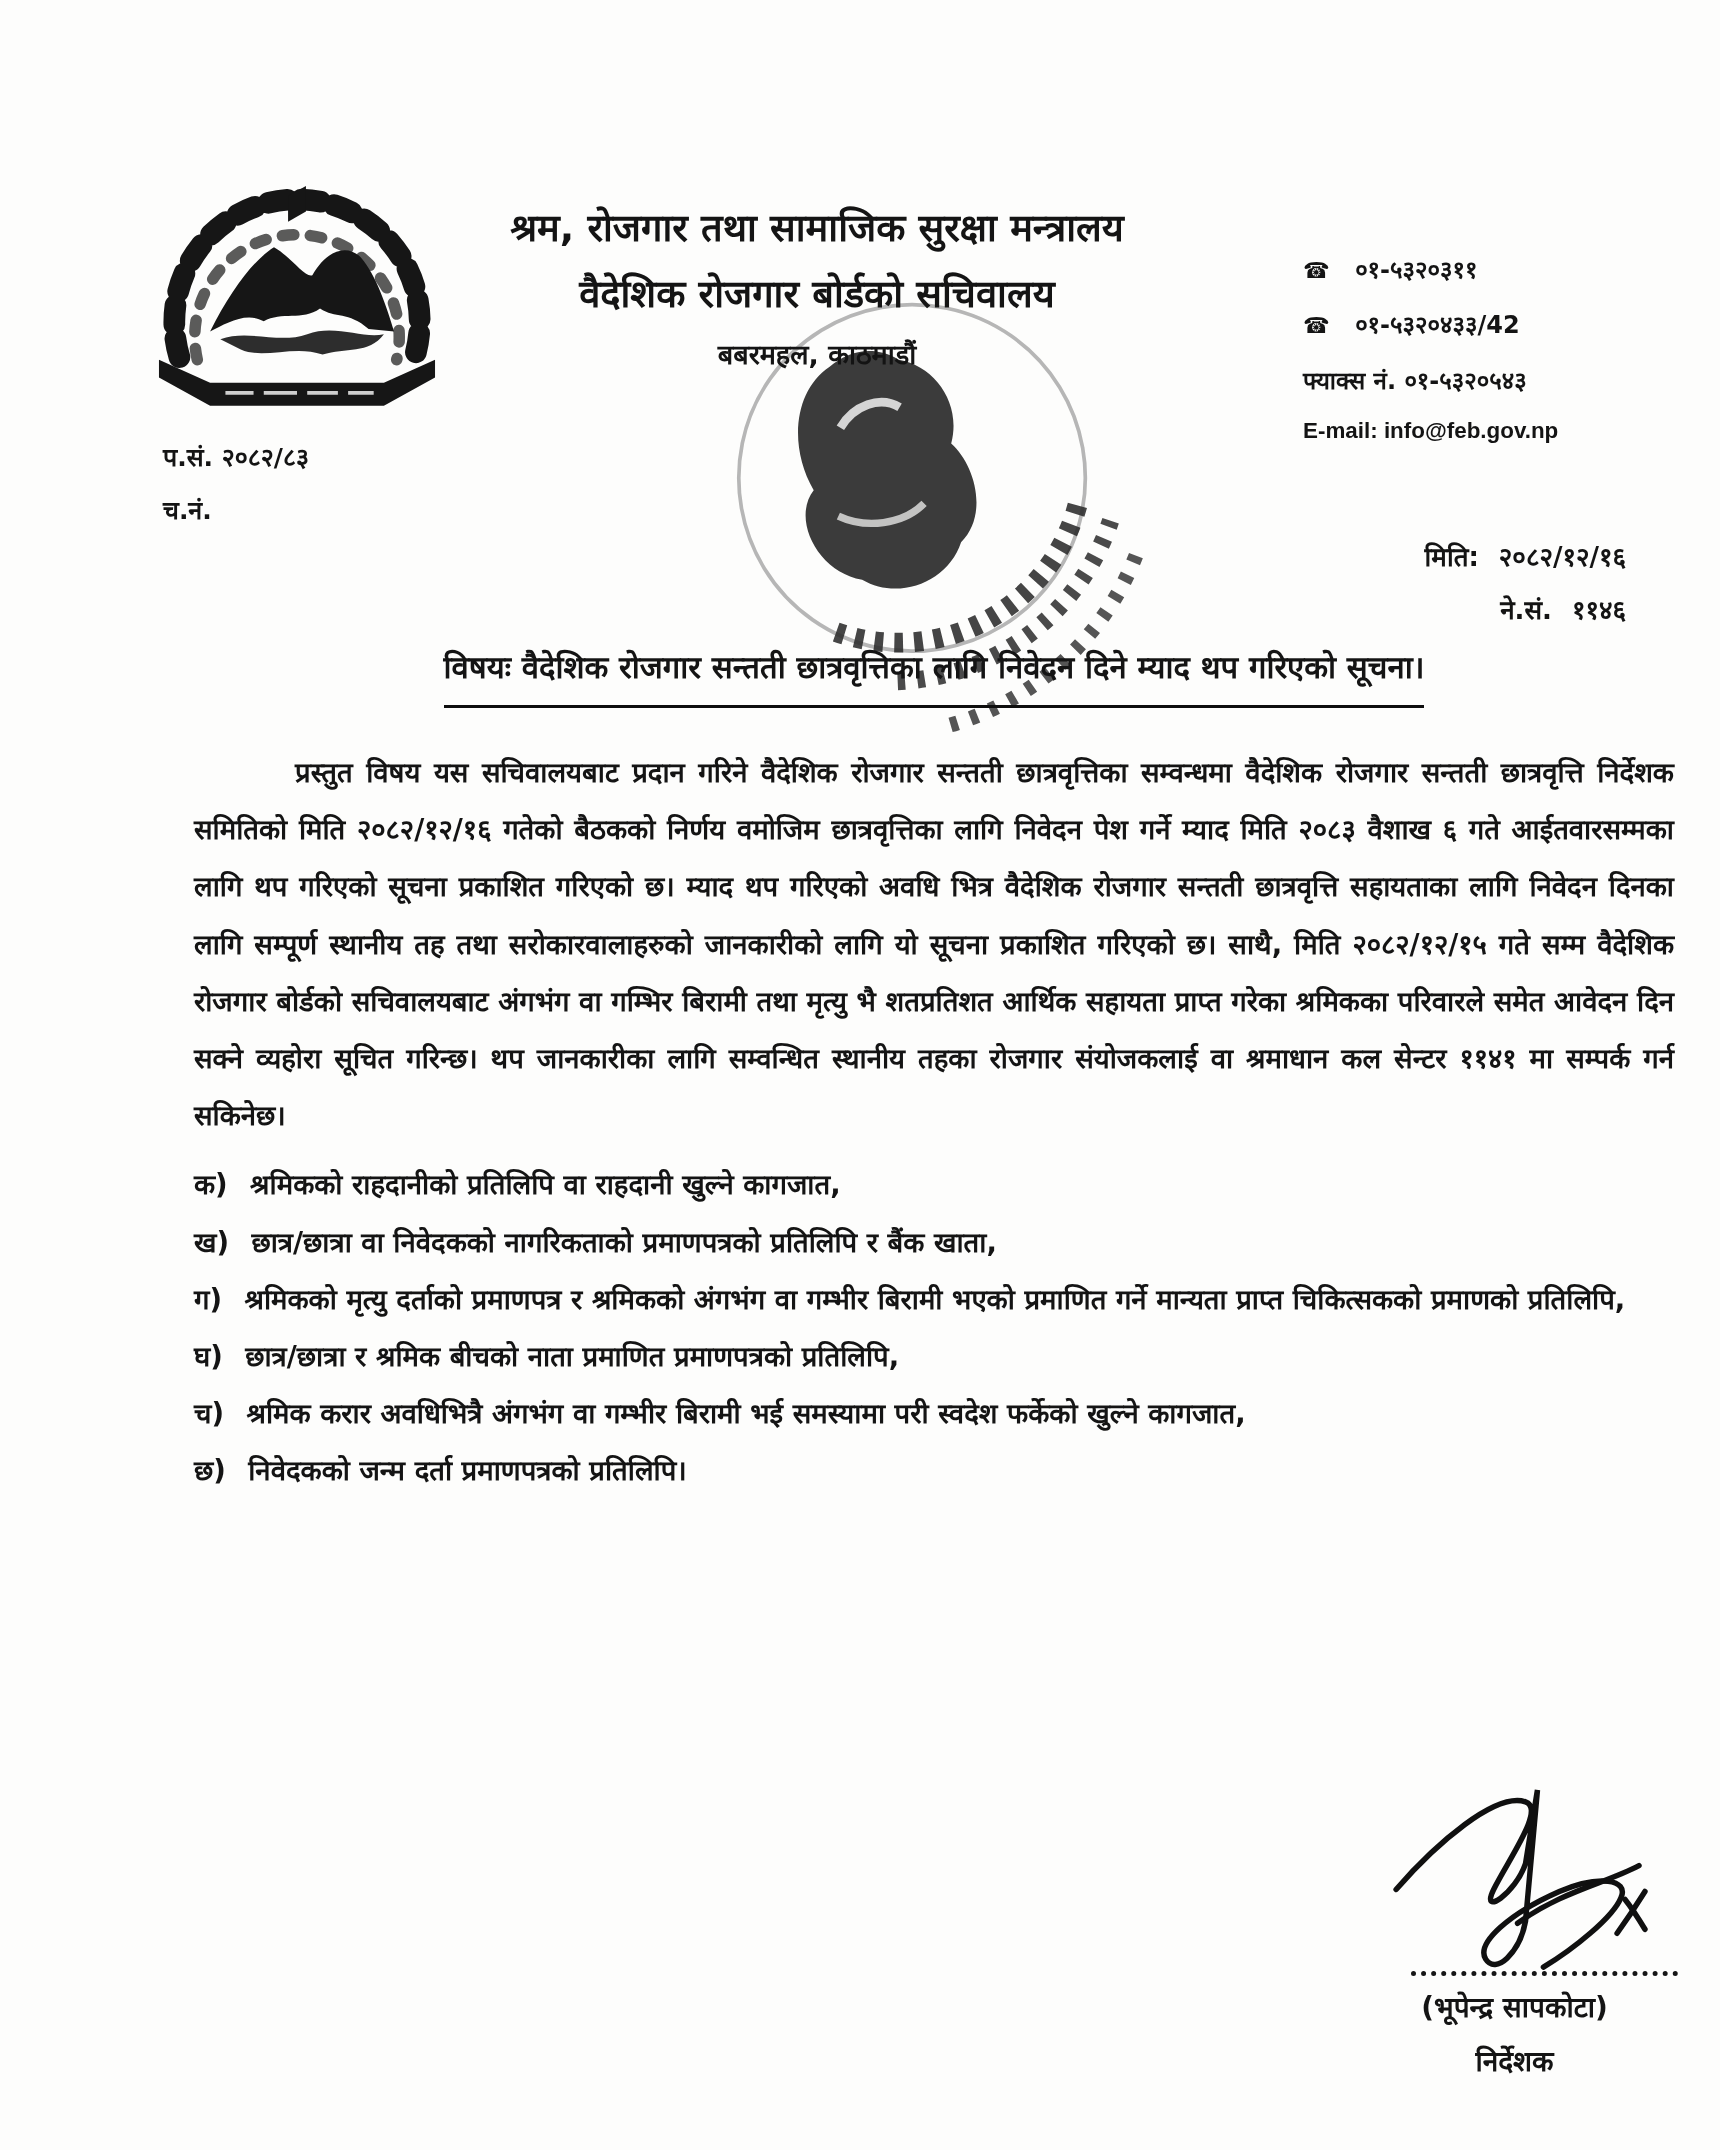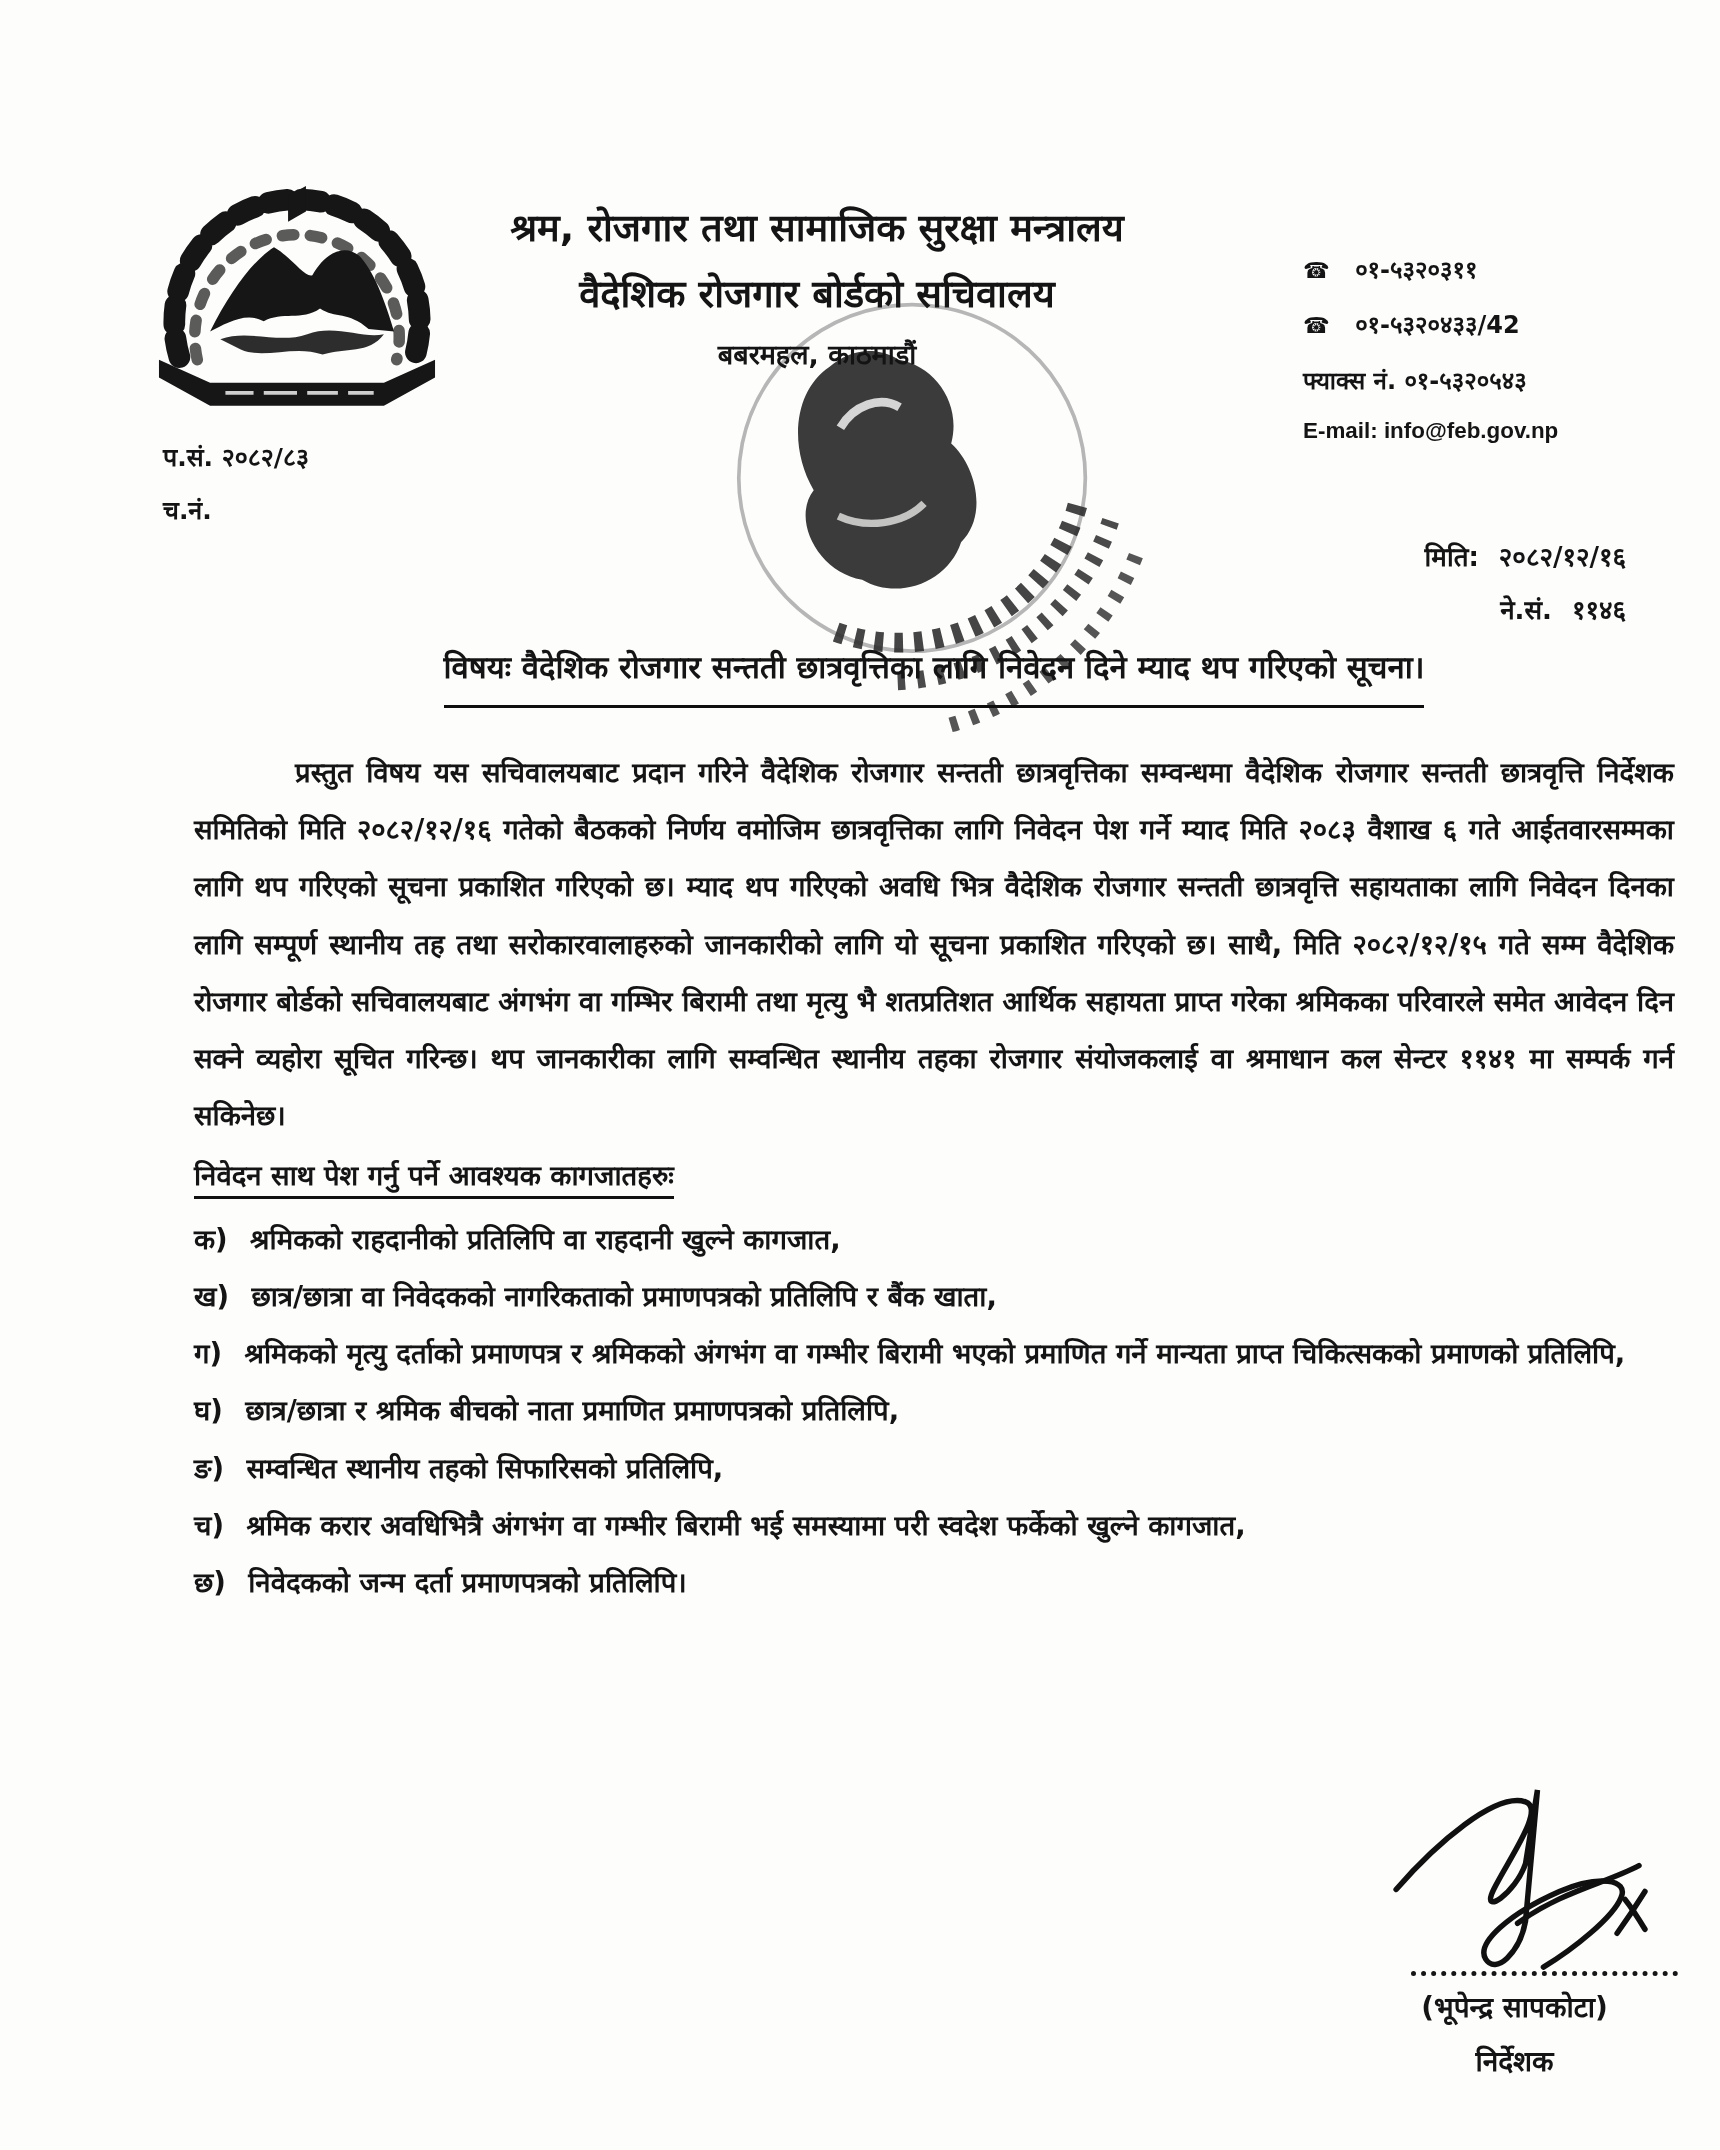--- a/index.html
+++ b/index.html
@@ -125,28 +125,26 @@
     </div>
   </div>
 
   <div class="content">
     <div class="subject-wrap">
       <span class="subject">विषयः वैदेशिक रोजगार सन्तती छात्रवृत्तिका लागि निवेदन दिने म्याद थप गरिएको सूचना।</span>
     </div>
 
     <p class="para">प्रस्तुत विषय यस सचिवालयबाट प्रदान गरिने वैदेशिक रोजगार सन्तती छात्रवृत्तिका सम्वन्धमा वैदेशिक रोजगार सन्तती छात्रवृत्ति निर्देशक समितिको मिति २०८२/१२/१६ गतेको बैठकको निर्णय वमोजिम छात्रवृत्तिका लागि निवेदन पेश गर्ने म्याद मिति २०८३ वैशाख ६ गते आईतवारसम्मका लागि थप गरिएको सूचना प्रकाशित गरिएको छ। म्याद थप गरिएको अवधि भित्र वैदेशिक रोजगार सन्तती छात्रवृत्ति सहायताका लागि निवेदन दिनका लागि सम्पूर्ण स्थानीय तह तथा सरोकारवालाहरुको जानकारीको लागि यो सूचना प्रकाशित गरिएको छ। साथै, मिति २०८२/१२/१५ गते सम्म वैदेशिक रोजगार बोर्डको सचिवालयबाट अंगभंग वा गम्भिर बिरामी तथा मृत्यु भै शतप्रतिशत आर्थिक सहायता प्राप्त गरेका श्रमिकका परिवारले समेत आवेदन दिन सक्ने व्यहोरा सूचित गरिन्छ। थप जानकारीका लागि सम्वन्धित स्थानीय तहका रोजगार संयोजकलाई वा श्रमाधान कल सेन्टर ११४१ मा सम्पर्क गर्न सकिनेछ।</p>
 
-    <span class="list-heading">निवेदन साथ पेश गर्नु पर्ने आवश्यक कागजातहरुः</span>
 
     <div class="doc-list">
       <div class="doc-item"><span class="marker">क)</span><span>श्रमिकको राहदानीको प्रतिलिपि वा राहदानी खुल्ने कागजात,</span></div>
       <div class="doc-item"><span class="marker">ख)</span><span>छात्र/छात्रा वा निवेदकको नागरिकताको प्रमाणपत्रको प्रतिलिपि र बैंक खाता,</span></div>
       <div class="doc-item"><span class="marker">ग)</span><span>श्रमिकको मृत्यु दर्ताको प्रमाणपत्र र श्रमिकको अंगभंग वा गम्भीर बिरामी भएको प्रमाणित गर्ने मान्यता प्राप्त चिकित्सकको प्रमाणको प्रतिलिपि,</span></div>
       <div class="doc-item"><span class="marker">घ)</span><span>छात्र/छात्रा र श्रमिक बीचको नाता प्रमाणित प्रमाणपत्रको प्रतिलिपि,</span></div>
-      <div class="doc-item"><span class="marker">ङ)</span><span>सम्वन्धित स्थानीय तहको सिफारिसको प्रतिलिपि,</span></div>
       <div class="doc-item"><span class="marker">च)</span><span>श्रमिक करार अवधिभित्रै अंगभंग वा गम्भीर बिरामी भई समस्यामा परी स्वदेश फर्केको खुल्ने कागजात,</span></div>
       <div class="doc-item"><span class="marker">छ)</span><span>निवेदकको जन्म दर्ता प्रमाणपत्रको प्रतिलिपि।</span></div>
     </div>
   </div>
 
   <div class="sig-block">
     <svg class="sig-svg" viewBox="0 0 300 220" width="301" height="219" aria-hidden="true">
       <g fill="none" stroke="#101010" stroke-width="5.5" stroke-linecap="round">
         <path d="M18,118 C58,72 118,20 148,30 C168,37 132,86 116,118 C102,146 138,122 148,92 L160,18 L148,150 C142,182 118,204 108,188 C98,172 132,142 182,120 C222,103 252,108 244,126 C236,146 196,178 166,196"></path>
         <path d="M140,152 C184,120 228,112 262,94"></path>

